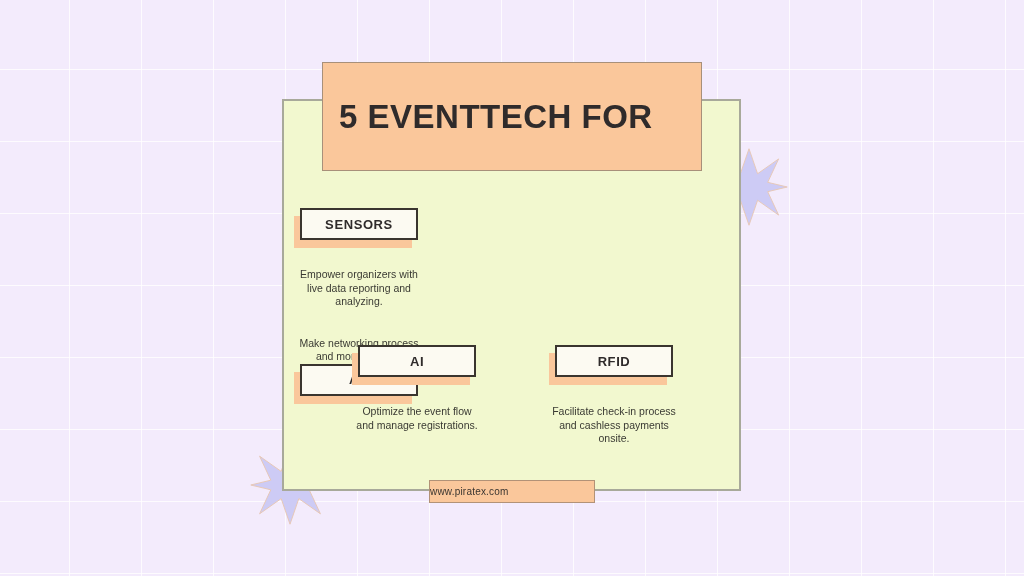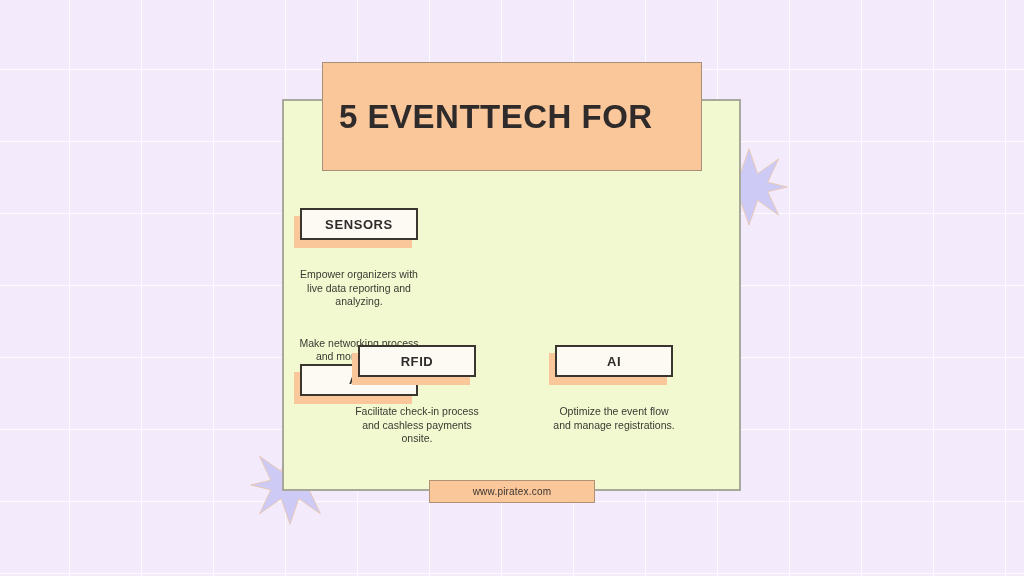--- a/index.html
+++ b/index.html
@@ -146,21 +146,20 @@
     position: absolute;
     left: 429px;
     top: 480px;
     width: 166px;
     height: 23px;
     background: #fac79b;
     border: 1px solid #b29277;
     box-sizing: border-box;
     display: flex;
     align-items: center;
-    justify-content: center;
     z-index: 6;
   }
   .footer-url-text {
     font-family: "Liberation Sans", sans-serif;
     font-size: 10px;
     color: #3a3530;
     letter-spacing: 0.2px;
   }
 </style>
 </head>
@@ -214,34 +213,34 @@
     </div>
 
   </div>
 
   <div class="cards-row row-2">
 
     <div class="card">
       <div class="chip-wrap">
         <div class="chip-shadow"></div>
         <div class="chip">
+          <span class="chip-label">AI</span>
+        </div>
+      </div>
+      <div class="card-desc">Optimize the event flow and manage registrations.</div>
+    </div>
+
+    <div class="card">
+      <div class="chip-wrap">
+        <div class="chip-shadow"></div>
+        <div class="chip">
           <span class="chip-label">RFID</span>
         </div>
       </div>
       <div class="card-desc">Facilitate check-in process and cashless payments onsite.</div>
-    </div>
-
-    <div class="card">
-      <div class="chip-wrap">
-        <div class="chip-shadow"></div>
-        <div class="chip">
-          <span class="chip-label">AI</span>
-        </div>
-      </div>
-      <div class="card-desc">Optimize the event flow and manage registrations.</div>
     </div>
 
   </div>
 
   <div class="footer-url">
     <span class="footer-url-text">www.piratex.com</span>
   </div>
 
 </div>
 

